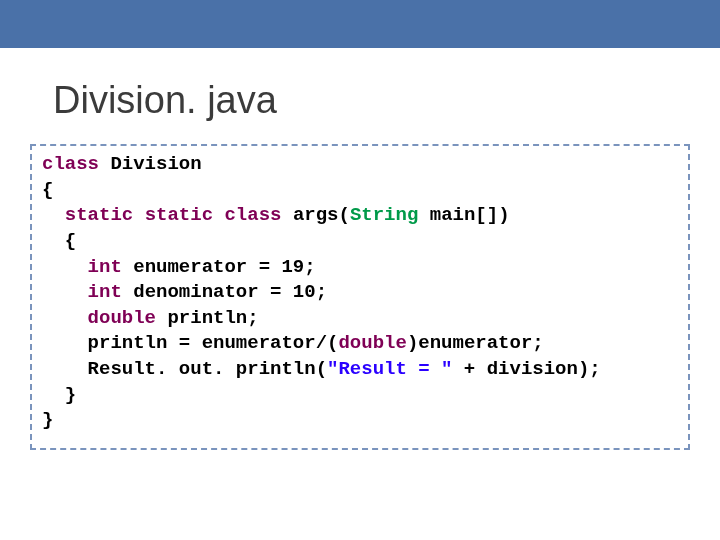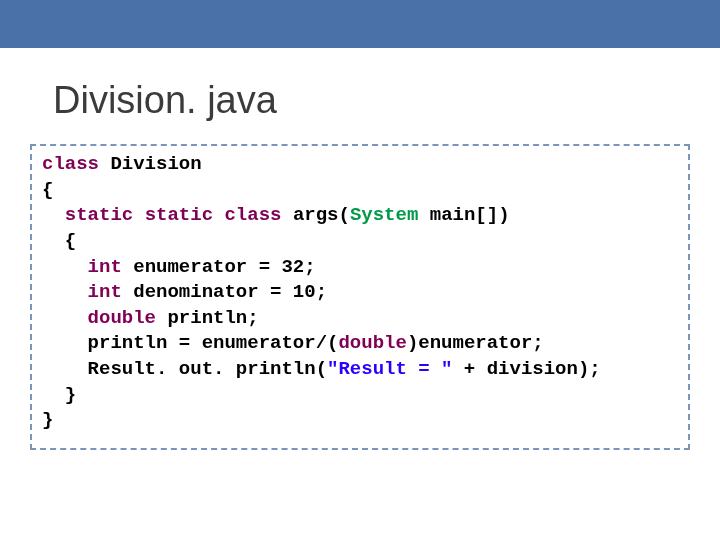--- a/index.html
+++ b/index.html
@@ -43,22 +43,22 @@
 </head>
 <body>
 
 <div class="header-bar"></div>
 
 <div class="title">Division. java</div>
 
 <div class="code-box">
 <pre><span class="kw">class</span><span> Division</span>
 <span>{</span>
-<span>  </span><span class="kw">static</span><span> </span><span class="kw">static</span><span> </span><span class="kw">class</span><span> </span><span>args</span><span>(</span><span class="type">System</span><span> main[])</span>
+<span>  </span><span class="kw">static</span><span> </span><span class="kw">static</span><span> </span><span class="kw">class</span><span> </span><span>args</span><span>(</span><span class="type">String</span><span> main[])</span>
 <span>  {</span>
-<span>    </span><span class="kw">int</span><span> enumerator = 32;</span>
+<span>    </span><span class="kw">int</span><span> enumerator = 19;</span>
 <span>    </span><span class="kw">int</span><span> denominator = 10;</span>
 <span>    </span><span class="kw">double</span><span> println;</span>
 <span>    println = enumerator/(</span><span class="kw">double</span><span>)enumerator;</span>
 <span>    Result. out. println(</span><span class="str">"Result = "</span><span> + division);</span>
 <span>  }</span>
 <span>}</span></pre>
 </div>
 
 </body></html>

